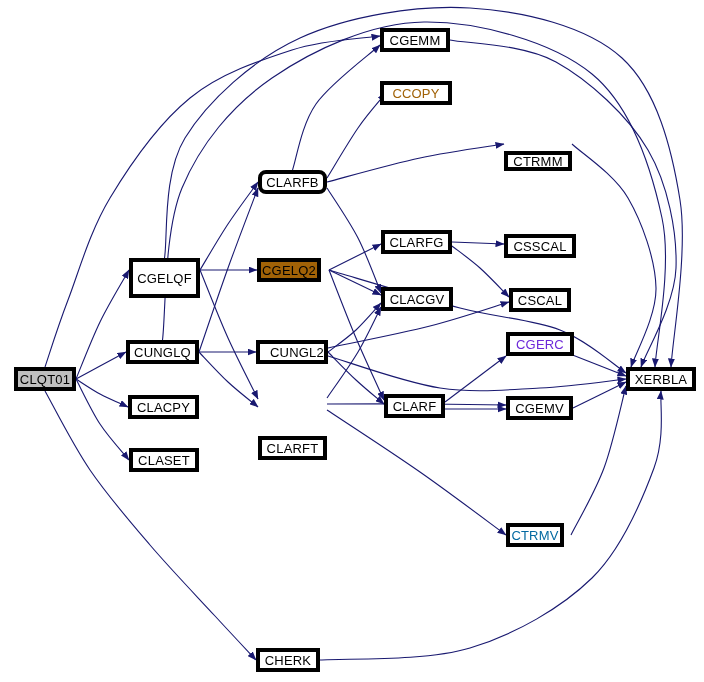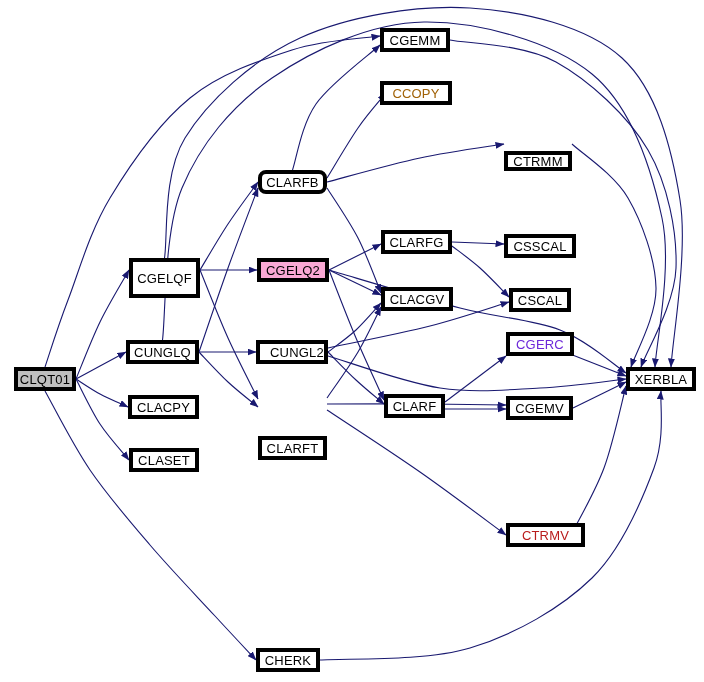--- a/index.html
+++ b/index.html
@@ -82,30 +82,30 @@
         <path d="M320,660 C345.0,658.0 424.7,661.7 470,648 C515.3,634.3 561.3,608.0 592,578 C622.7,548.0 642.5,499.2 654,468 C665.5,436.8 659.8,403.8 661,391" class="edge" stroke="#191970" marker-end="url(#arrow)"></path>
       </g>
   </svg>
   <div id="node-layer">
       <div class="node highlight" style="left: 14px; top: 367px; width: 62px; height: 24px; border-color: rgb(0, 0, 0); background: rgb(191, 191, 191); color: rgb(0, 0, 0);">CLQT01</div>
       <div class="node" style="left: 129px; top: 258px; width: 71px; height: 40px; border-color: rgb(0, 0, 0); background: rgb(255, 255, 255); color: rgb(0, 0, 0);">CGELQF</div>
       <div class="node" style="left: 126px; top: 340px; width: 73px; height: 24px; border-color: rgb(0, 0, 0); background: rgb(255, 255, 255); color: rgb(0, 0, 0);">CUNGLQ</div>
       <div class="node" style="left: 128px; top: 395px; width: 71px; height: 24px; border-color: rgb(0, 0, 0); background: rgb(255, 255, 255); color: rgb(0, 0, 0);">CLACPY</div>
       <div class="node" style="left: 129px; top: 448px; width: 70px; height: 24px; border-color: rgb(0, 0, 0); background: rgb(255, 255, 255); color: rgb(0, 0, 0);">CLASET</div>
       <div class="node" style="left: 258px; top: 170px; width: 69px; height: 24px; border-color: rgb(0, 0, 0); background: rgb(255, 255, 255); color: rgb(0, 0, 0); border-radius: 8px;">CLARFB</div>
-      <div class="node" style="left: 257px; top: 258px; width: 72px; height: 24px; border-color: rgb(0, 0, 0); background: #f9a8d4; color: rgb(0, 0, 0);">CGELQ2</div>
+      <div class="node" style="left: 257px; top: 258px; width: 64px; height: 24px; border-color: rgb(0, 0, 0); background: #a16207; color: rgb(0, 0, 0);">CGELQ2</div>
       <div class="node" style="left: 256px; top: 340px; width: 72px; height: 24px; border-color: rgb(0, 0, 0); background: rgb(255, 255, 255); color: rgb(0, 0, 0); padding-left: 10px;">CUNGL2</div>
       <div class="node" style="left: 258px; top: 392px; width: 69px; height: 24px; border-color: rgb(0, 0, 0); background: rgb(255, 255, 255); color: rgb(0, 0, 0); margin-top: 44px;">CLARFT</div>
       <div class="node" style="left: 256px; top: 648px; width: 64px; height: 24px; border-color: rgb(0, 0, 0); background: rgb(255, 255, 255); color: rgb(0, 0, 0);">CHERK</div>
       <div class="node" style="left: 380px; top: 28px; width: 70px; height: 24px; border-color: rgb(0, 0, 0); background: rgb(255, 255, 255); color: rgb(0, 0, 0);">CGEMM</div>
       <div class="node" style="left: 380px; top: 81px; width: 72px; height: 24px; border-color: rgb(0, 0, 0); background: rgb(255, 255, 255); color: #a16207;">CCOPY</div>
       <div class="node" style="left: 381px; top: 230px; width: 71px; height: 24px; border-color: rgb(0, 0, 0); background: rgb(255, 255, 255); color: rgb(0, 0, 0);">CLARFG</div>
       <div class="node" style="left: 381px; top: 287px; width: 72px; height: 24px; border-color: rgb(0, 0, 0); background: rgb(255, 255, 255); color: rgb(0, 0, 0);">CLACGV</div>
       <div class="node" style="left: 384px; top: 394px; width: 61px; height: 24px; border-color: rgb(0, 0, 0); background: rgb(255, 255, 255); color: rgb(0, 0, 0);">CLARF</div>
       <div class="node" style="left: 504px; top: 132px; width: 68px; height: 20px; border-color: rgb(0, 0, 0); background: rgb(255, 255, 255); color: #000000; margin-top: 19px;">CTRMM</div>
       <div class="node" style="left: 504px; top: 234px; width: 72px; height: 24px; border-color: rgb(0, 0, 0); background: rgb(255, 255, 255); color: rgb(0, 0, 0);">CSSCAL</div>
       <div class="node" style="left: 509px; top: 288px; width: 62px; height: 24px; border-color: rgb(0, 0, 0); background: rgb(255, 255, 255); color: rgb(0, 0, 0);">CSCAL</div>
       <div class="node" style="left: 506px; top: 332px; width: 68px; height: 24px; border-color: rgb(0, 0, 0); background: rgb(255, 255, 255); color: #6d28d9;">CGERC</div>
       <div class="node" style="left: 506px; top: 396px; width: 67px; height: 24px; border-color: rgb(0, 0, 0); background: rgb(255, 255, 255); color: rgb(0, 0, 0);">CGEMV</div>
-      <div class="node" style="left: 506px; top: 523px; width: 79px; height: 24px; border-color: rgb(0, 0, 0); background: rgb(255, 255, 255); color: #b91c1c;">CTRMV</div>
+      <div class="node" style="left: 506px; top: 523px; width: 58px; height: 24px; border-color: rgb(0, 0, 0); background: rgb(255, 255, 255); color: #0369a1;">CTRMV</div>
       <div class="node" style="left: 626px; top: 367px; width: 70px; height: 24px; border-color: rgb(0, 0, 0); background: rgb(255, 255, 255); color: rgb(0, 0, 0);">XERBLA</div>
     </div>
 </div>
 
 </body></html>

